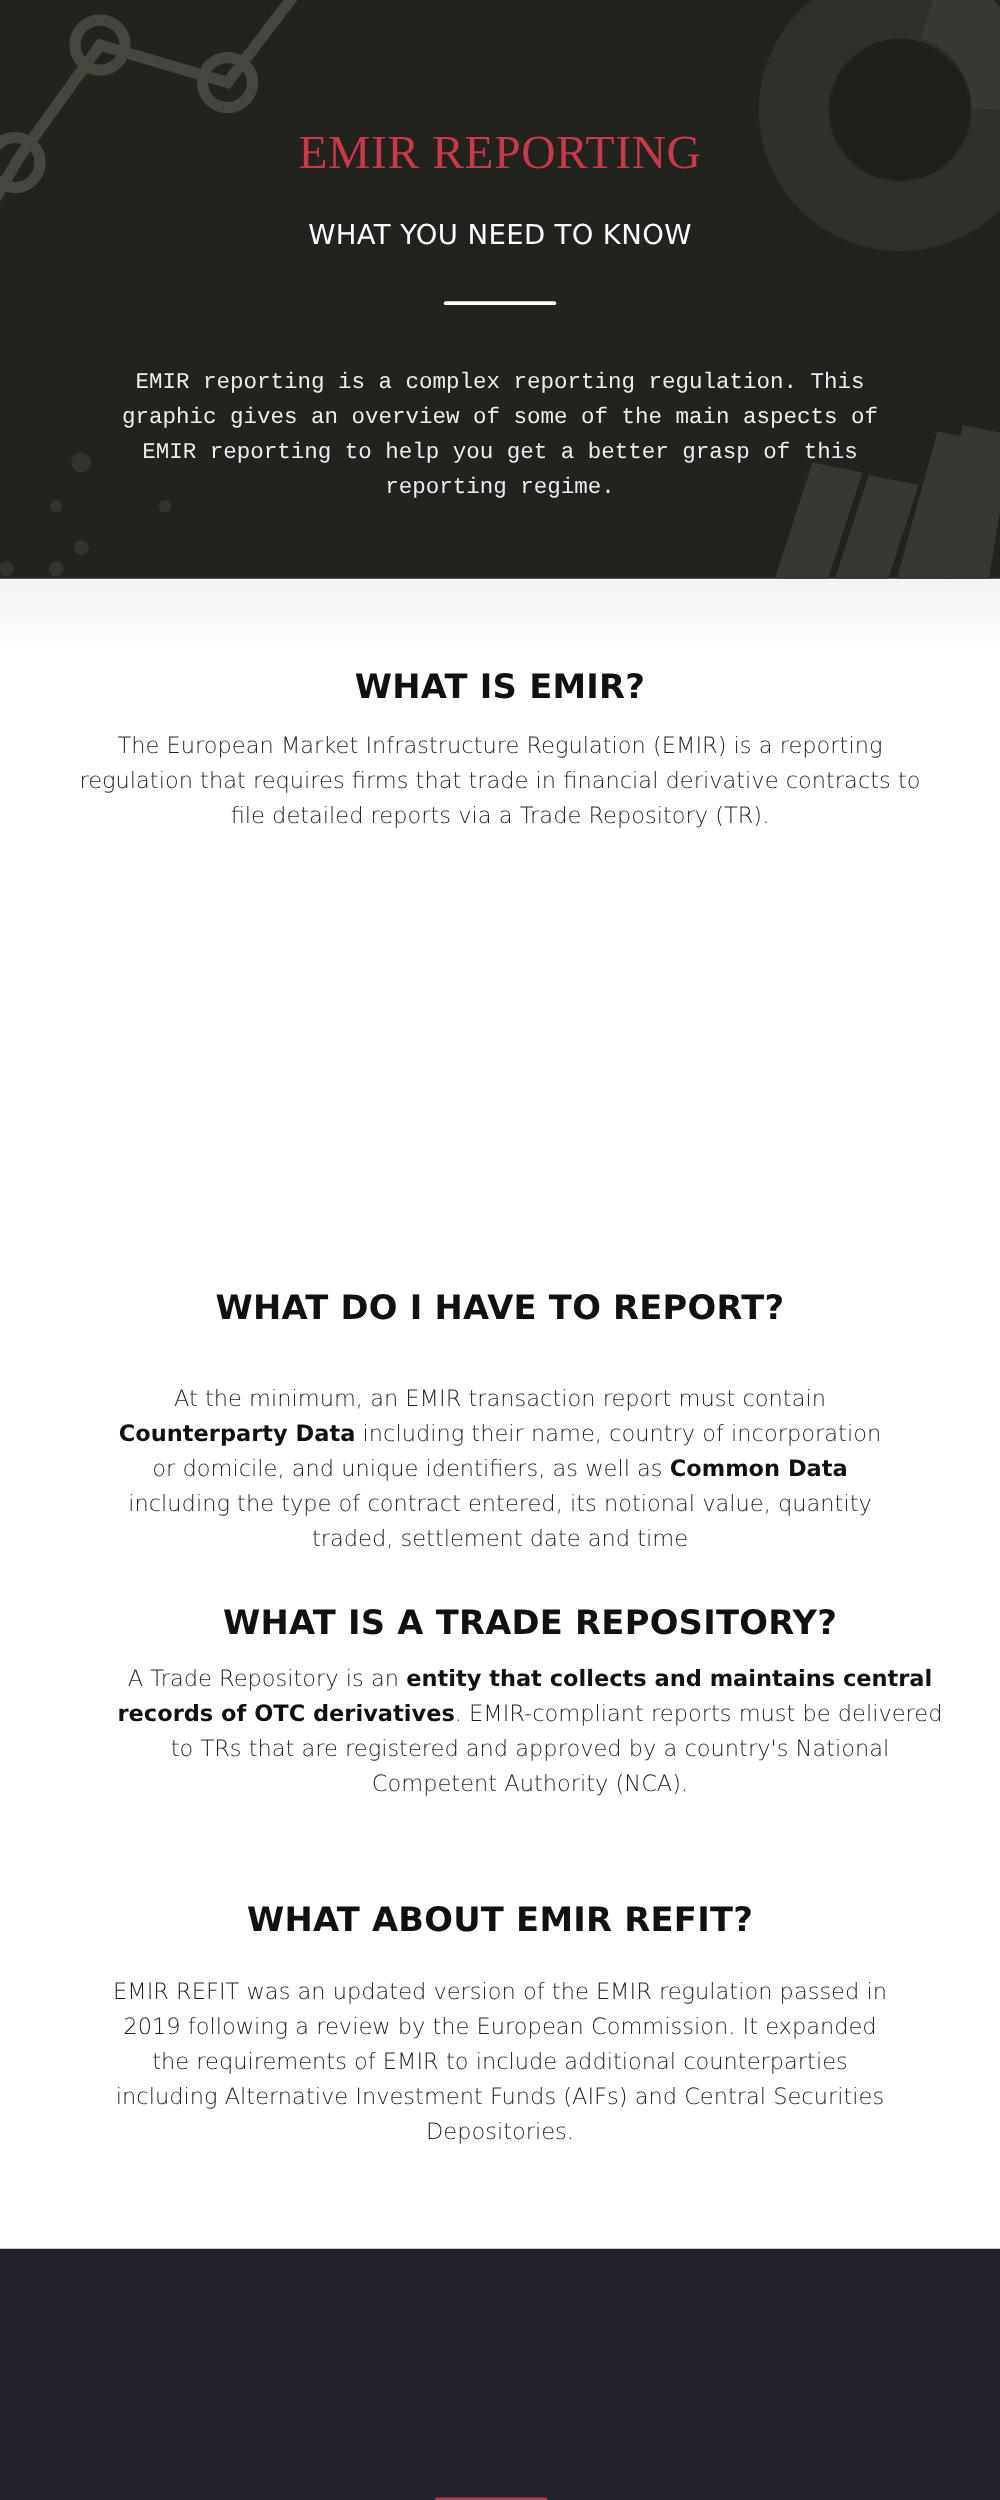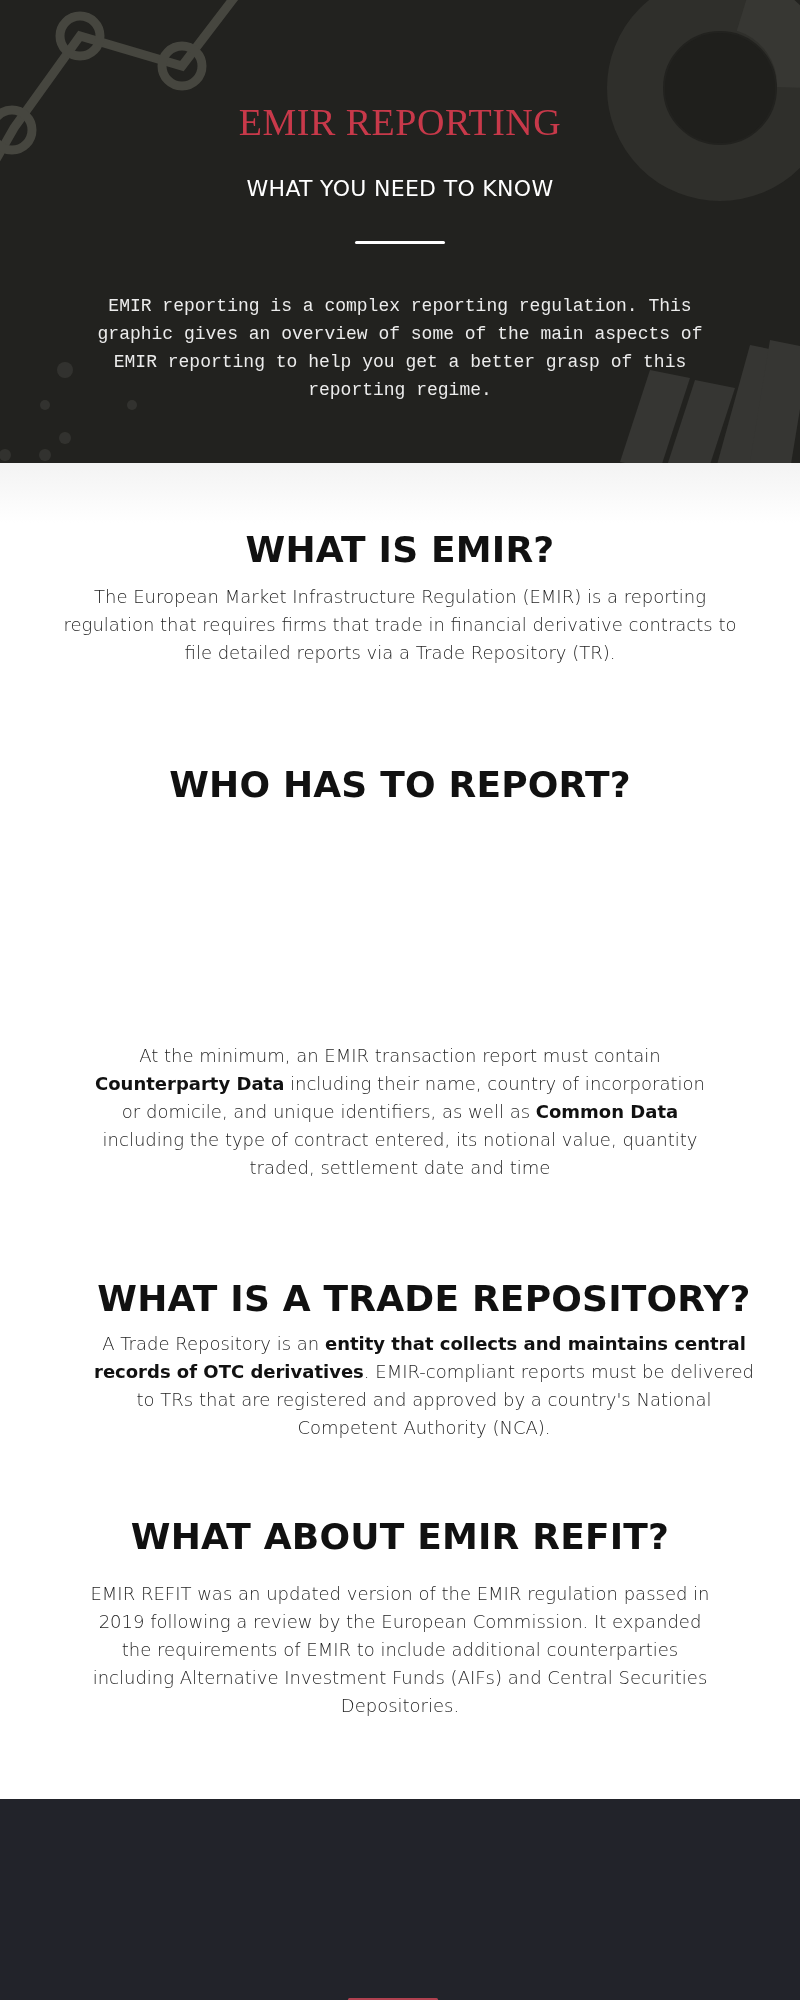--- a/index.html
+++ b/index.html
@@ -38,21 +38,21 @@
 
     
     .fade-band {
       width: 800px; height: 60px;
       background: linear-gradient(#f3f3f3, #ffffff);
     }
 
     
     .section { width: 800px; text-align: center; position: relative; }
     .section h2 {
-      font-size: 36px; font-weight: 600; color: #111111; letter-spacing: 0.2px;
+      font-size: 27px; font-weight: 600; color: #111111; letter-spacing: 0.2px;
       line-height: 34px;
     }
     .section p {
       font-size: 18px; line-height: 28px; color: #1f1f1f; font-weight: 300;
       margin: 12px auto;
     }
     .section p b { font-weight: 600; color: #111; }
 
     #sec-what-is { height: 225px; padding-top: 10px; }
     #sec-what-is h2 { margin-bottom: 16px; }
@@ -135,24 +135,24 @@
 
 <main>
   <section class="section" id="sec-what-is">
     <h2>WHAT IS EMIR?</h2>
     <p>
       <span>The European Market Infrastructure Regulation (EMIR) is a reporting regulation that requires firms that trade in financial derivative contracts to file detailed reports via a Trade Repository (TR).</span>
     </p>
   </section>
 
   <section class="section" id="sec-who">
-    <h2>WHO HAS TO REPORT?</h2>
   </section>
 
   <section class="section" id="sec-what-report">
+    <h2>WHAT DO I HAVE TO REPORT?</h2>
     <p><span>At the minimum, an EMIR transaction report must contain </span><b>Counterparty Data</b><span> including their name, country of incorporation or domicile, and unique identifiers, as well as </span><b>Common Data</b><span> including the type of contract entered, its notional value, quantity traded, settlement date and time</span></p>
   </section>
 
   <section class="section" id="sec-tr">
     <h2>WHAT IS A TRADE REPOSITORY?</h2>
     <p><span>A Trade Repository is an </span><b>entity that collects and maintains central records of OTC derivatives</b><span>. EMIR-compliant reports must be delivered to TRs that are registered and approved by a country's National Competent Authority (NCA).</span></p>
   </section>
 
   <section class="section" id="sec-refit">
     <h2>WHAT ABOUT EMIR REFIT?</h2>

